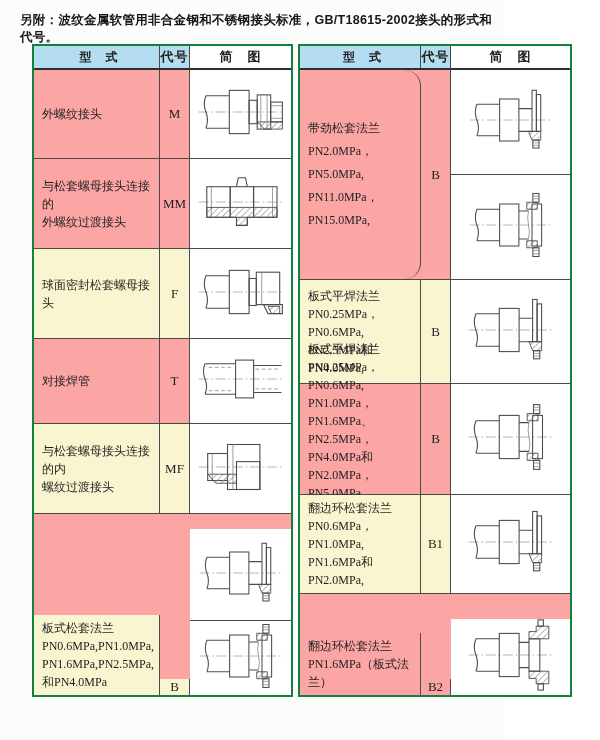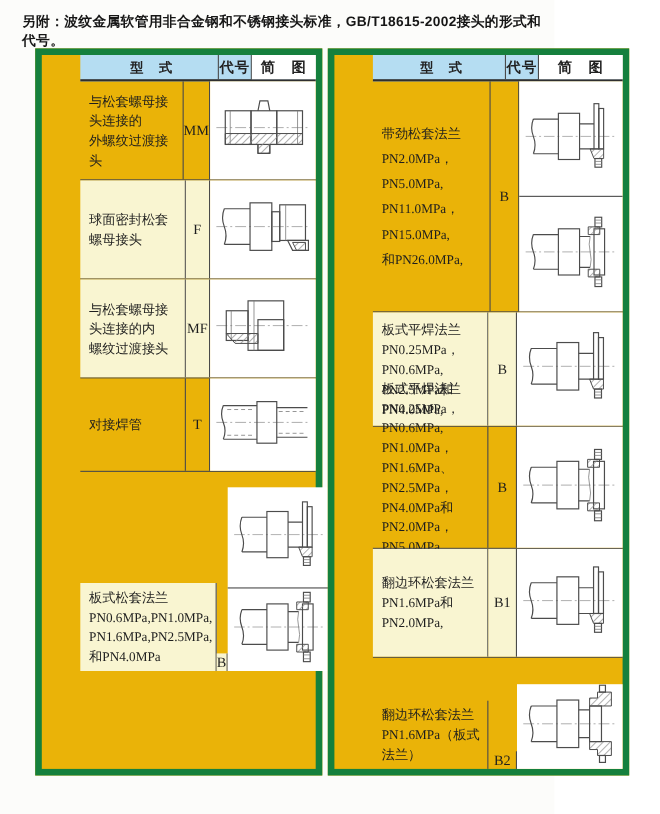--- a/index.html
+++ b/index.html
@@ -2,37 +2,37 @@
 <html style="--header-bg: #b5ddf2; --highlight-bg: #f9f5d1; --border-strong: #2f2f2f; --border-grid: #4a4a4a;"><head>
 <meta charset="utf-8">
 <style>
   html,body{margin:0;padding:0;}
   body{width:600px;height:740px;overflow:hidden;}
   .page{position:relative;width:504px;height:740px;background:#fcfcfa;
         font-family:"Liberation Serif",serif;color:#1e1e1e;}
   .title{position:absolute;left:20px;top:12px;font-family:"Liberation Sans",sans-serif;
          font-weight:700;font-size:12.5px;letter-spacing:.3px;color:#161616;}
   .tbl{position:absolute;left:32px;top:44px;display:flex;gap:5px;}
-  .half{border:6px solid #15803d;background:#eab308;box-sizing:border-box;padding-left:35px;}
+  .half{border:2px solid #15803d;background:#fca5a5;box-sizing:border-box;}
   .half.lh{width:261px;}
   .half.rh{width:274px;}
   .row,.hrow{display:flex;border-bottom:1.5px solid #4a4a4a;box-sizing:border-box;}
   .row:last-child{border-bottom:none;align-items:flex-end;}
   .hrow{height:24px;background:var(--header-bg,#b5ddf2);border-bottom:2px solid #2f2f2f;}
   .cell{box-sizing:border-box;border-right:1.5px solid #4a4a4a;display:flex;
         flex-direction:column;justify-content:center;}
   .cell.last{border-right:none;}
   .lh .type{width:126px;}
   .rh .type{width:121px;}
   .code{width:30px;align-items:center;font-size:13px;}
   .sk{flex:1;align-items:center;justify-content:center;background:#fff;padding:0;}
   .hcell{align-items:center;justify-content:center;font-size:13px;font-weight:600;
          letter-spacing:1px;color:#222;}
   .type{padding:4px 3px 4px 8px;font-size:12px;line-height:18px;}
-  .type.loose{line-height:23px;}
+  .type.loose{line-height:23px;border-radius:16px;}
   .hl{background:var(--highlight-bg,#f9f5d1);}
   .split{padding:0;justify-content:flex-start;}
   .sub{width:100%;box-sizing:border-box;border-bottom:1.5px solid #4a4a4a;
        display:flex;align-items:center;justify-content:center;}
   .sub.last{border-bottom:none;}
   .dsvg{width:96px;height:72px;}
   .sub .dsvg{width:94px;height:70px;}
   .ln{fill:none;stroke:#4c4c4c;stroke-width:1.2;}
   .thin{fill:none;stroke:#7a7a7a;stroke-width:.8;}
   .cl{fill:none;stroke:#8a8a8a;stroke-width:.7;stroke-dasharray:11 3 2 3;}
@@ -56,20 +56,41 @@
 
   <div class="tbl">
 
     <div class="half lh">
       <div class="hrow">
         <div class="cell type hcell">型　式</div>
         <div class="cell code hcell">代号</div>
         <div class="cell sk hcell last">简　图</div>
       </div>
 
+      <div class="row" style="height:89px">
+        <div class="cell type">
+            <div>外螺纹接头</div>
+          </div>
+        <div class="cell code">M</div>
+        <div class="cell sk last">
+          <span><svg class="dsvg" viewBox="0 0 100 80">
+                <path class="cl" d="M3 40 H97"></path>
+                <path class="ln" d="M11 22 q-3.5 9 0 18 q3.5 9 0 18 M11 22 H37 M11 58 H37"></path>
+                <rect class="ln" x="37" y="16" width="22" height="48"></rect>
+                <rect class="ln" x="59" y="27" width="9" height="26"></rect>
+                <rect class="ln" x="68" y="21" width="15" height="38"></rect>
+                <line class="thin" x1="72" y1="21" x2="72" y2="59"></line>
+                <line class="thin" x1="79" y1="21" x2="79" y2="59"></line>
+                <rect class="ln" x="83" y="29" width="13" height="22"></rect>
+                <line class="thin" x1="83" y1="33" x2="96" y2="33"></line>
+                <line class="thin" x1="83" y1="47" x2="96" y2="47"></line>
+                <path class="ht" d="M68 51 H96 V59 H76 Z"></path>
+              </svg></span>
+        </div>
+      </div>
 
       <div class="row" style="height:90px">
         <div class="cell type">
             <div>与松套螺母接头连接的</div>
             <div>外螺纹过渡接头</div>
           </div>
         <div class="cell code">MM</div>
         <div class="cell sk last">
           <span><svg class="dsvg" viewBox="0 0 100 80">
                 <path class="cl" d="M3 40 H97"></path>
@@ -97,51 +118,51 @@
                 <rect class="ln" x="37" y="16" width="22" height="48"></rect>
                 <rect class="ln" x="59" y="25" width="8" height="30"></rect>
                 <rect class="ln" x="67" y="18" width="26" height="36"></rect>
                 <line class="thin" x1="73" y1="18" x2="73" y2="54"></line>
                 <path class="ln" d="M75 54 H96 V64 H80 Z"></path>
                 <path class="ht" d="M80 56 H93 V64 H84 Z"></path>
               </svg></span>
         </div>
       </div>
 
+      <div class="row" style="height:85px">
+        <div class="cell type">
+            <div>对接焊管</div>
+          </div>
+        <div class="cell code">T</div>
+        <div class="cell sk last">
+          <span><svg class="dsvg" viewBox="0 0 100 80">
+                <path class="cl" d="M3 40 H97"></path>
+                <path class="ln" d="M10 23 q-3.5 8.5 0 17 q3.5 8.5 0 17 M10 23 H44 M10 57 H44"></path>
+                <rect class="ln" x="44" y="19" width="20" height="42"></rect>
+                <path class="ln" d="M64 25 H95 M64 55 H95"></path>
+                <path class="dsh" d="M14 27 H42 M14 53 H42 M66 29 H93 M66 51 H93"></path>
+              </svg></span>
+        </div>
+      </div>
+
       <div class="row" style="height:90px">
         <div class="cell type hl">
             <div>与松套螺母接头连接的内</div>
             <div>螺纹过渡接头</div>
           </div>
         <div class="cell code hl">MF</div>
         <div class="cell sk last">
           <span><svg class="dsvg" viewBox="0 0 100 80">
                 <path class="cl" d="M3 40 H97"></path>
                 <rect class="ln" x="13" y="25" width="22" height="30"></rect>
                 <line class="thin" x1="18" y1="25" x2="18" y2="55"></line>
                 <rect class="ln" x="35" y="15" width="36" height="50"></rect>
                 <line class="thin" x1="41" y1="15" x2="41" y2="65"></line>
                 <rect class="ln" x="45" y="34" width="26" height="31"></rect>
                 <path class="ht" d="M13 48 H45 V58 H22 Z"></path>
-              </svg></span>
-        </div>
-      </div>
-
-      <div class="row" style="height:85px">
-        <div class="cell type">
-            <div>对接焊管</div>
-          </div>
-        <div class="cell code">T</div>
-        <div class="cell sk last">
-          <span><svg class="dsvg" viewBox="0 0 100 80">
-                <path class="cl" d="M3 40 H97"></path>
-                <path class="ln" d="M10 23 q-3.5 8.5 0 17 q3.5 8.5 0 17 M10 23 H44 M10 57 H44"></path>
-                <rect class="ln" x="44" y="19" width="20" height="42"></rect>
-                <path class="ln" d="M64 25 H95 M64 55 H95"></path>
-                <path class="dsh" d="M14 27 H42 M14 53 H42 M66 29 H93 M66 51 H93"></path>
               </svg></span>
         </div>
       </div>
 
       <div class="row" style="height:181px">
         <div class="cell type hl">
             <div>板式松套法兰</div>
             <div>PN0.6MPa,PN1.0MPa,</div>
             <div>PN1.6MPa,PN2.5MPa,</div>
             <div>和PN4.0MPa</div>
@@ -186,21 +207,20 @@
         <div class="cell type hcell">型　式</div>
         <div class="cell code hcell">代号</div>
         <div class="cell sk hcell last">简　图</div>
       </div>
 
       <div class="row" style="height:210px">
         <div class="cell type loose">
             <div>带劲松套法兰</div>
             <div>PN2.0MPa，PN5.0MPa,</div>
             <div>PN11.0MPa，PN15.0MPa,</div>
-            <div>和PN26.0MPa,</div>
           </div>
         <div class="cell code">B</div>
         <div class="cell sk last split">
           <div class="sub" style="height:105px">
             <span><svg class="dsvg" viewBox="0 0 100 80">
                   <path class="cl" d="M3 40 H97"></path>
                   <path class="ln" d="M11 22 q-3.5 9 0 18 q3.5 9 0 18 M11 22 H37 M11 58 H37"></path>
                   <rect class="ln" x="37" y="16" width="22" height="48"></rect>
                   <path class="ln" d="M59 27 H74 M59 53 H74"></path>
                   <rect class="ln" x="74" y="6" width="5" height="47"></rect>
@@ -275,20 +295,21 @@
                 <path class="thin" d="M75 7 H82 M75 10 H82"></path>
                 <rect class="ln" x="75" y="66" width="7" height="10"></rect>
                 <path class="thin" d="M75 69 H82 M75 73 H82"></path>
               </svg></span>
         </div>
       </div>
 
       <div class="row" style="height:99px">
         <div class="cell type hl">
             <div>翻边环松套法兰</div>
+            <div>PN0.6MPa，PN1.0MPa,</div>
             <div>PN1.6MPa和PN2.0MPa,</div>
           </div>
         <div class="cell code hl">B1</div>
         <div class="cell sk last">
           <span><svg class="dsvg" viewBox="0 0 100 80">
                 <path class="cl" d="M3 40 H97"></path>
                 <path class="ln" d="M11 22 q-3.5 9 0 18 q3.5 9 0 18 M11 22 H37 M11 58 H37"></path>
                 <rect class="ln" x="37" y="16" width="22" height="48"></rect>
                 <path class="ln" d="M59 27 H74 M59 53 H74"></path>
                 <rect class="ln" x="74" y="6" width="5" height="47"></rect>

